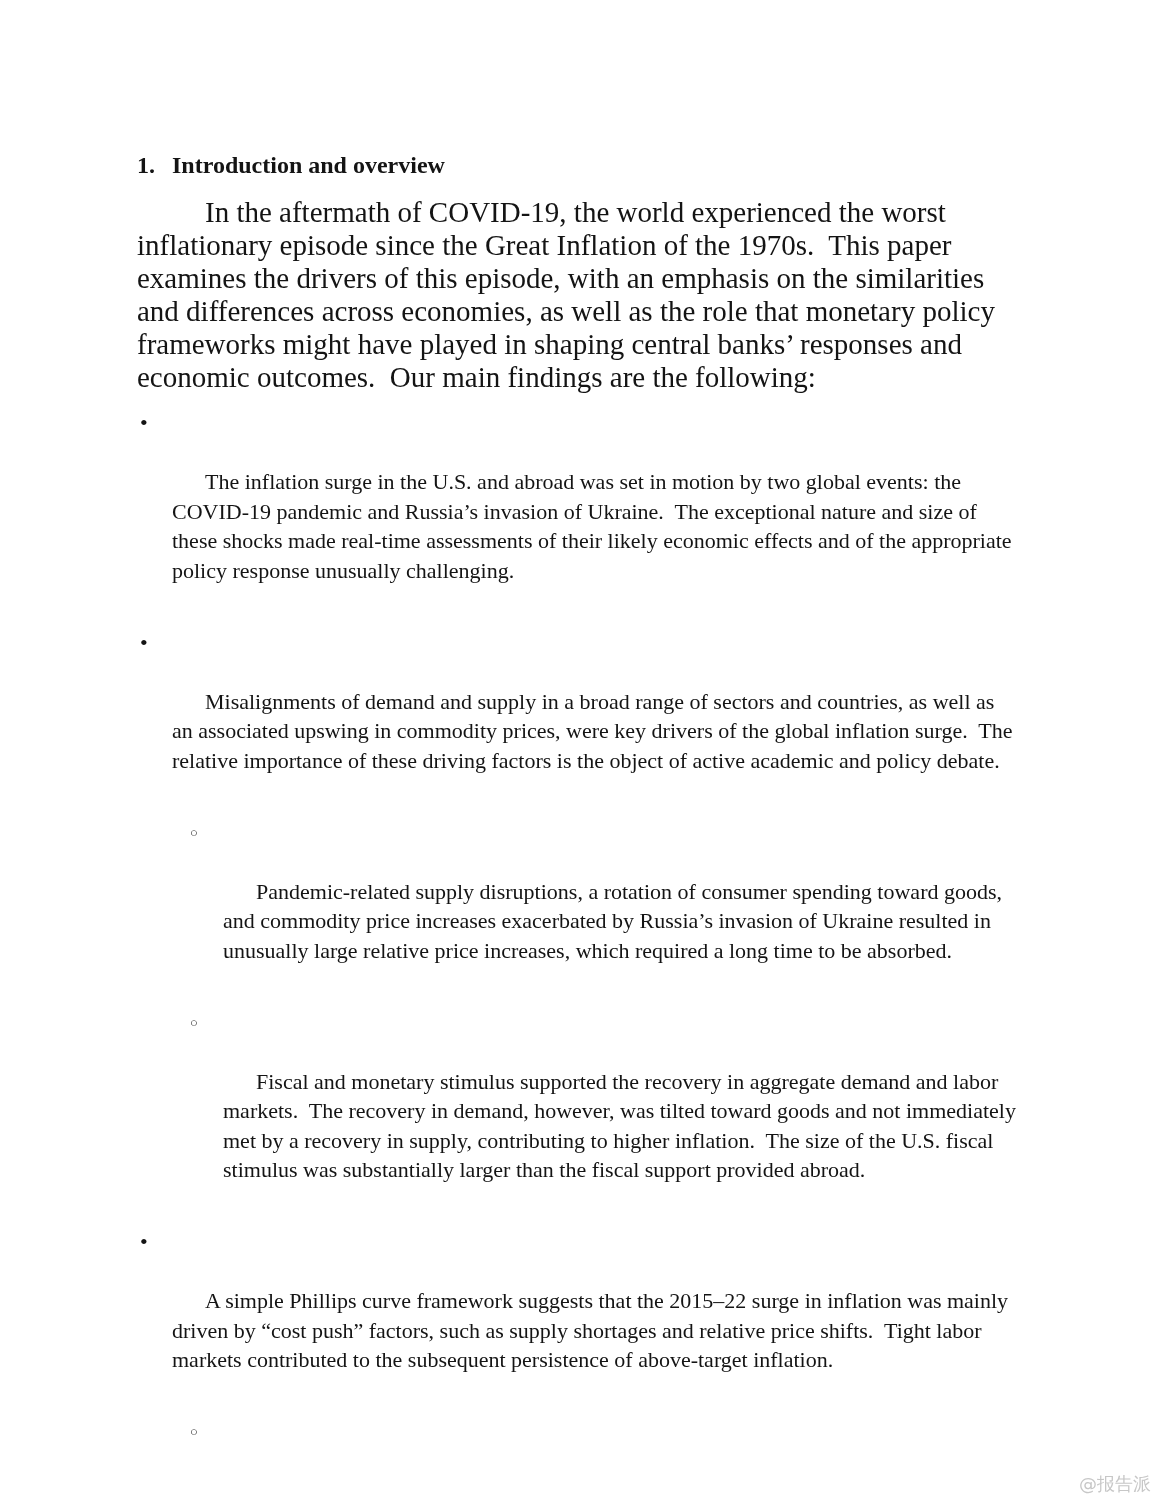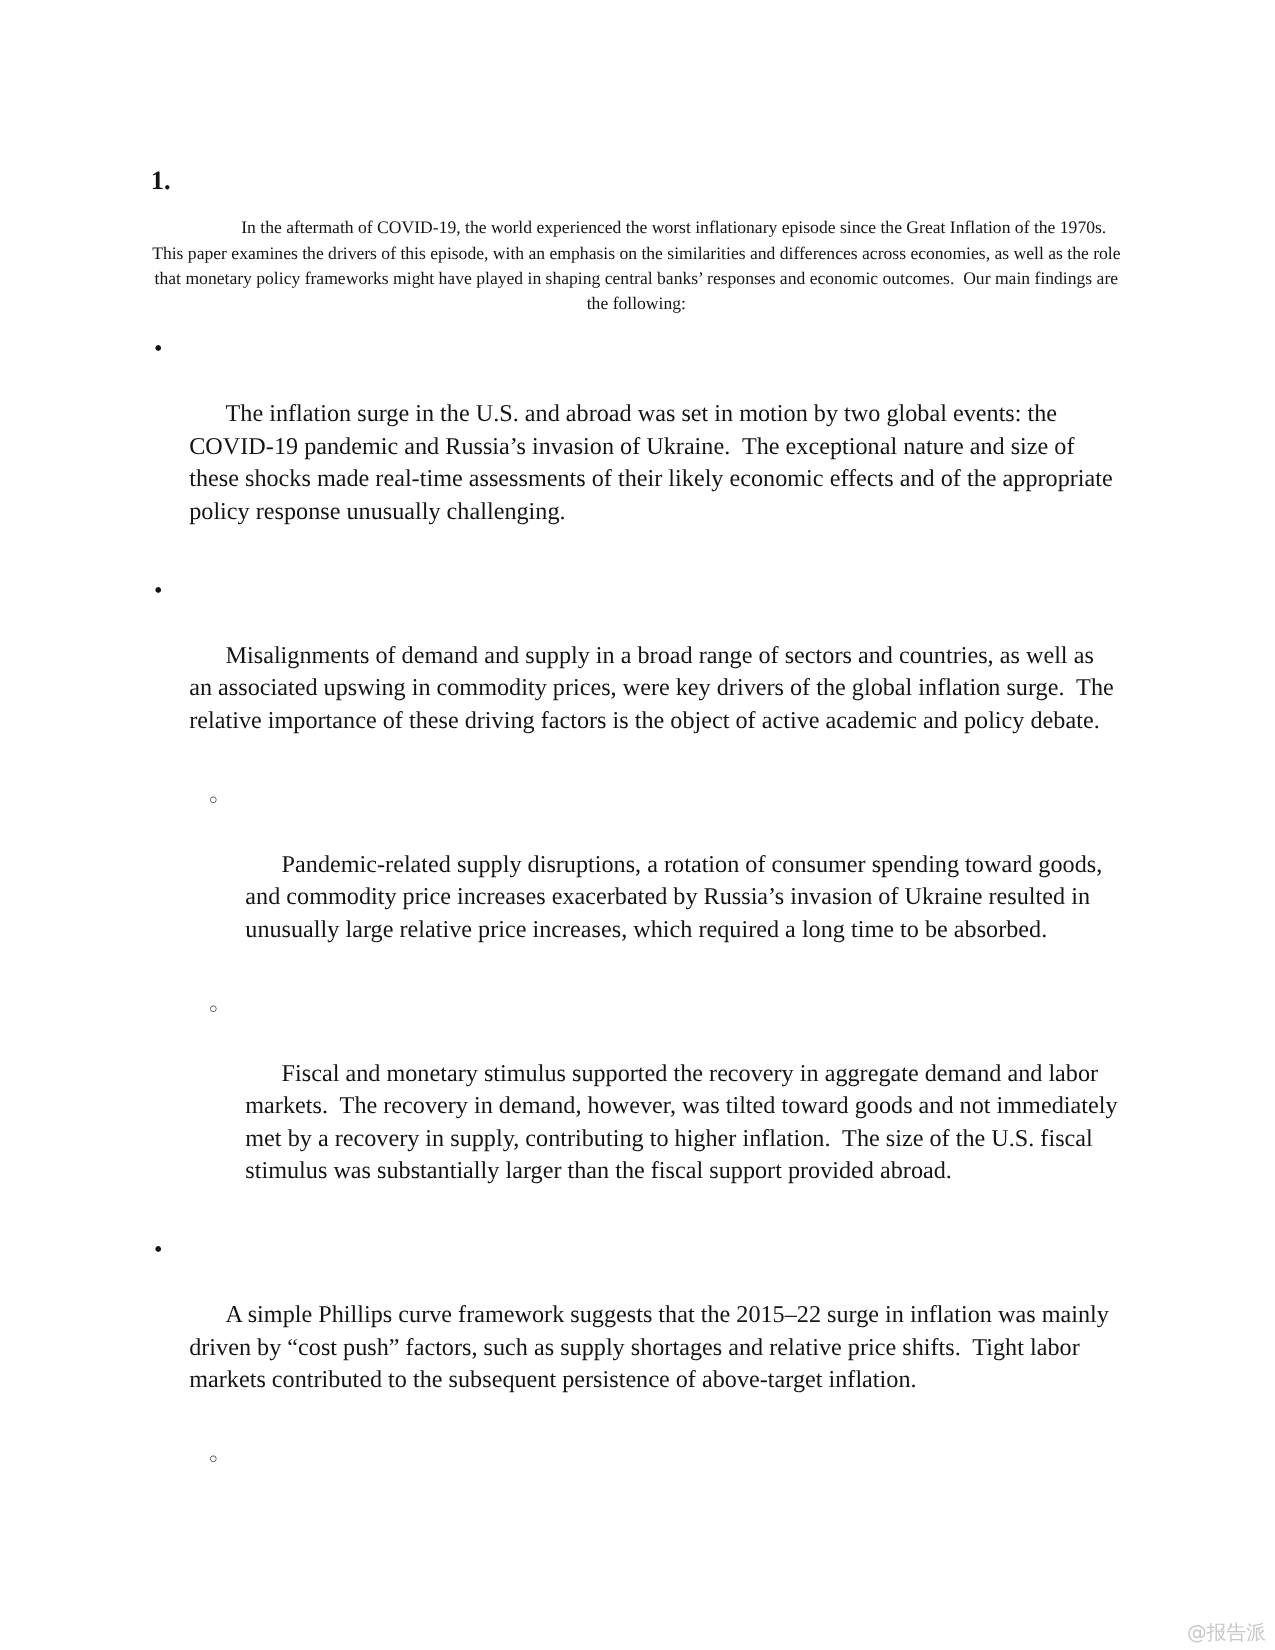--- a/index.html
+++ b/index.html
@@ -27,26 +27,25 @@
     align-items: baseline;
     font-weight: 700;
     font-size: 24px;
     line-height: 30px;
     margin: 0 0 16px 0;
   }
   .section-number {
     margin-right: 17px;
   }
   .intro {
-    font-size: 16px;
-    line-height: 23px;
+    font-size: 29px;
+    line-height: 33px;
     margin: 0 0 14px 0;
     text-indent: 68px;
     white-space: pre-wrap;
-    text-align: center;
   }
   .li {
     position: relative;
     font-size: 22px;
     line-height: 29.5px;
     margin: 0 0 13px 0;
     white-space: pre-wrap;
   }
   .li.l1 {
     padding-left: 35px;
@@ -78,20 +77,21 @@
     margin-top: 32px;
   }
 </style>
 </head>
 <body>
 
 <div class="content">
 
   <h1 class="section-heading">
     <span class="section-number">1.</span>
+    <span>Introduction and overview</span>
   </h1>
 
   <p class="intro">In the aftermath of COVID-19, the world experienced the worst inflationary episode since the Great Inflation of the 1970s.  This paper examines the drivers of this episode, with an emphasis on the similarities and differences across economies, as well as the role that monetary policy frameworks might have played in shaping central banks’ responses and economic outcomes.  Our main findings are the following:</p>
 
   <div>
 
     <div class="li l1">
       <span class="marker">•</span>
       <span>The inflation surge in the U.S. and abroad was set in motion by two global events: the COVID-19 pandemic and Russia’s invasion of Ukraine.  The exceptional nature and size of these shocks made real-time assessments of their likely economic effects and of the appropriate policy response unusually challenging.</span>
     </div>

